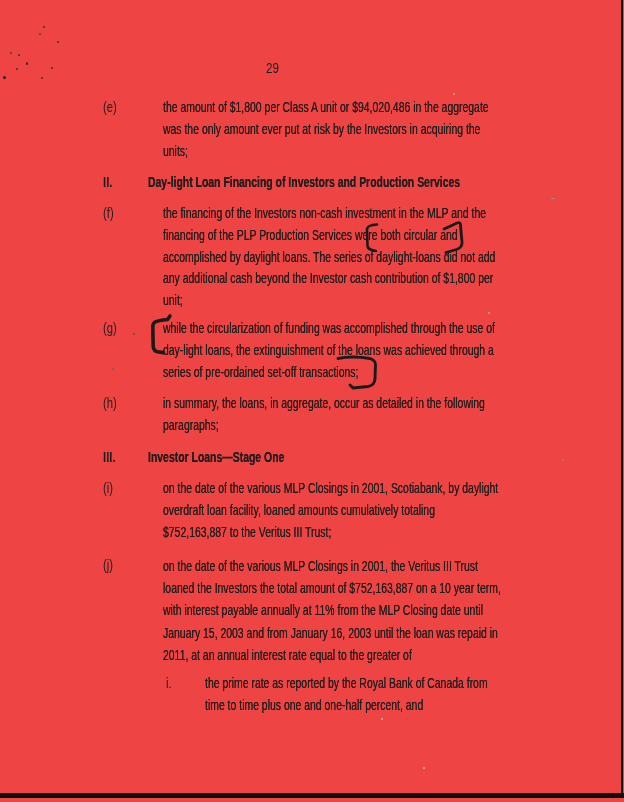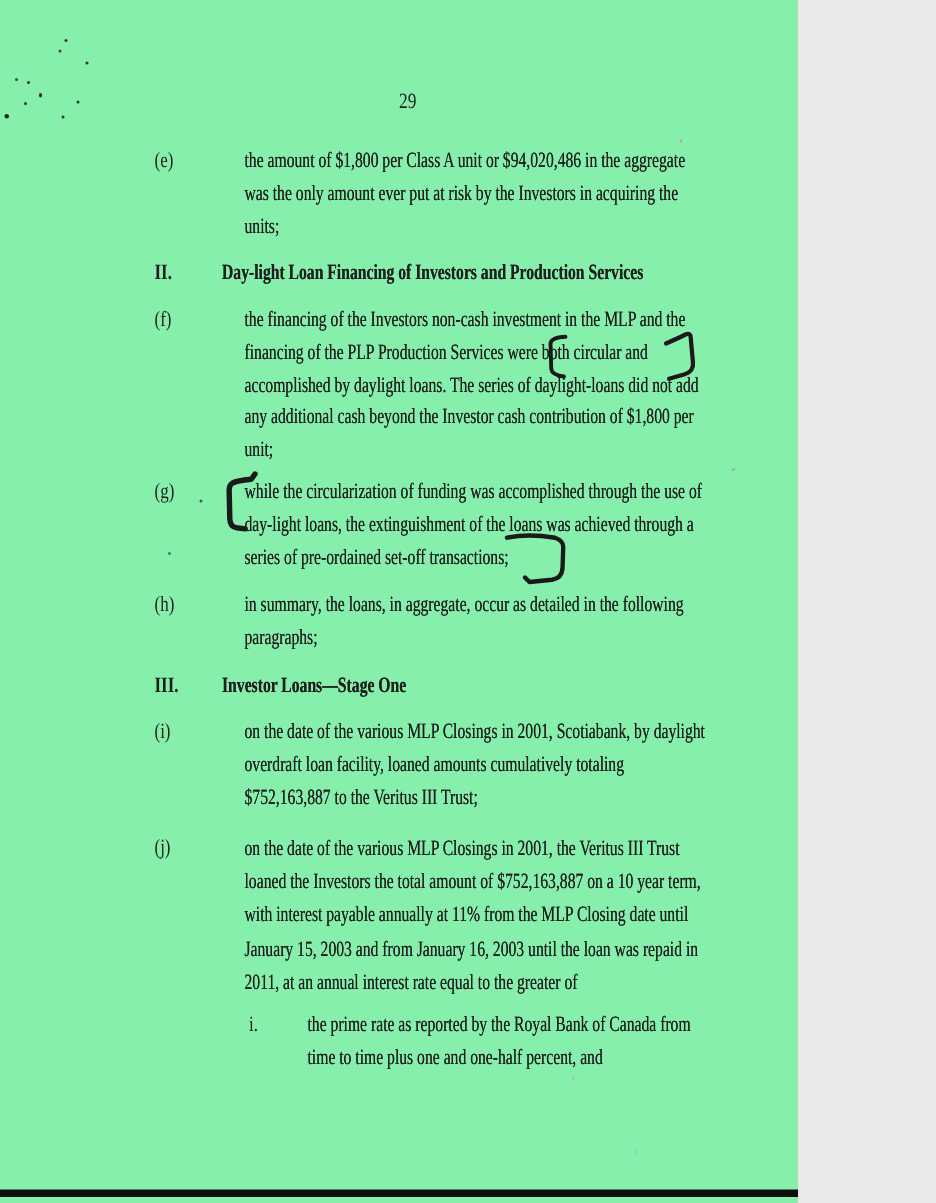--- a/index.html
+++ b/index.html
@@ -1,18 +1,18 @@
 <!DOCTYPE html>
 <html><head>
 <meta charset="utf-8">
 <style>
   html,body{margin:0;padding:0;background:#e9e9e9;}
   .page{
-    position:relative;width:532px;height:802px;background:#86efac;
-    overflow:hidden;font-family:Liberation Serif, serif;color:#1e1e1e;
+    position:relative;width:624px;height:802px;background:#ef4444;
+    overflow:hidden;font-family:Liberation Sans, sans-serif;color:#1e1e1e;
   }
   .pageno{
     position:absolute;left:266px;top:58px;font-size:14.5px;line-height:21.8px;
     transform:scaleX(.8);transform-origin:0 0;
   }
   .block{position:absolute;left:0;width:624px;}
   .label{
     position:absolute;left:103px;top:0;font-size:14.5px;line-height:21.8px;
     transform:scaleX(.78);transform-origin:0 0;white-space:nowrap;
   }

